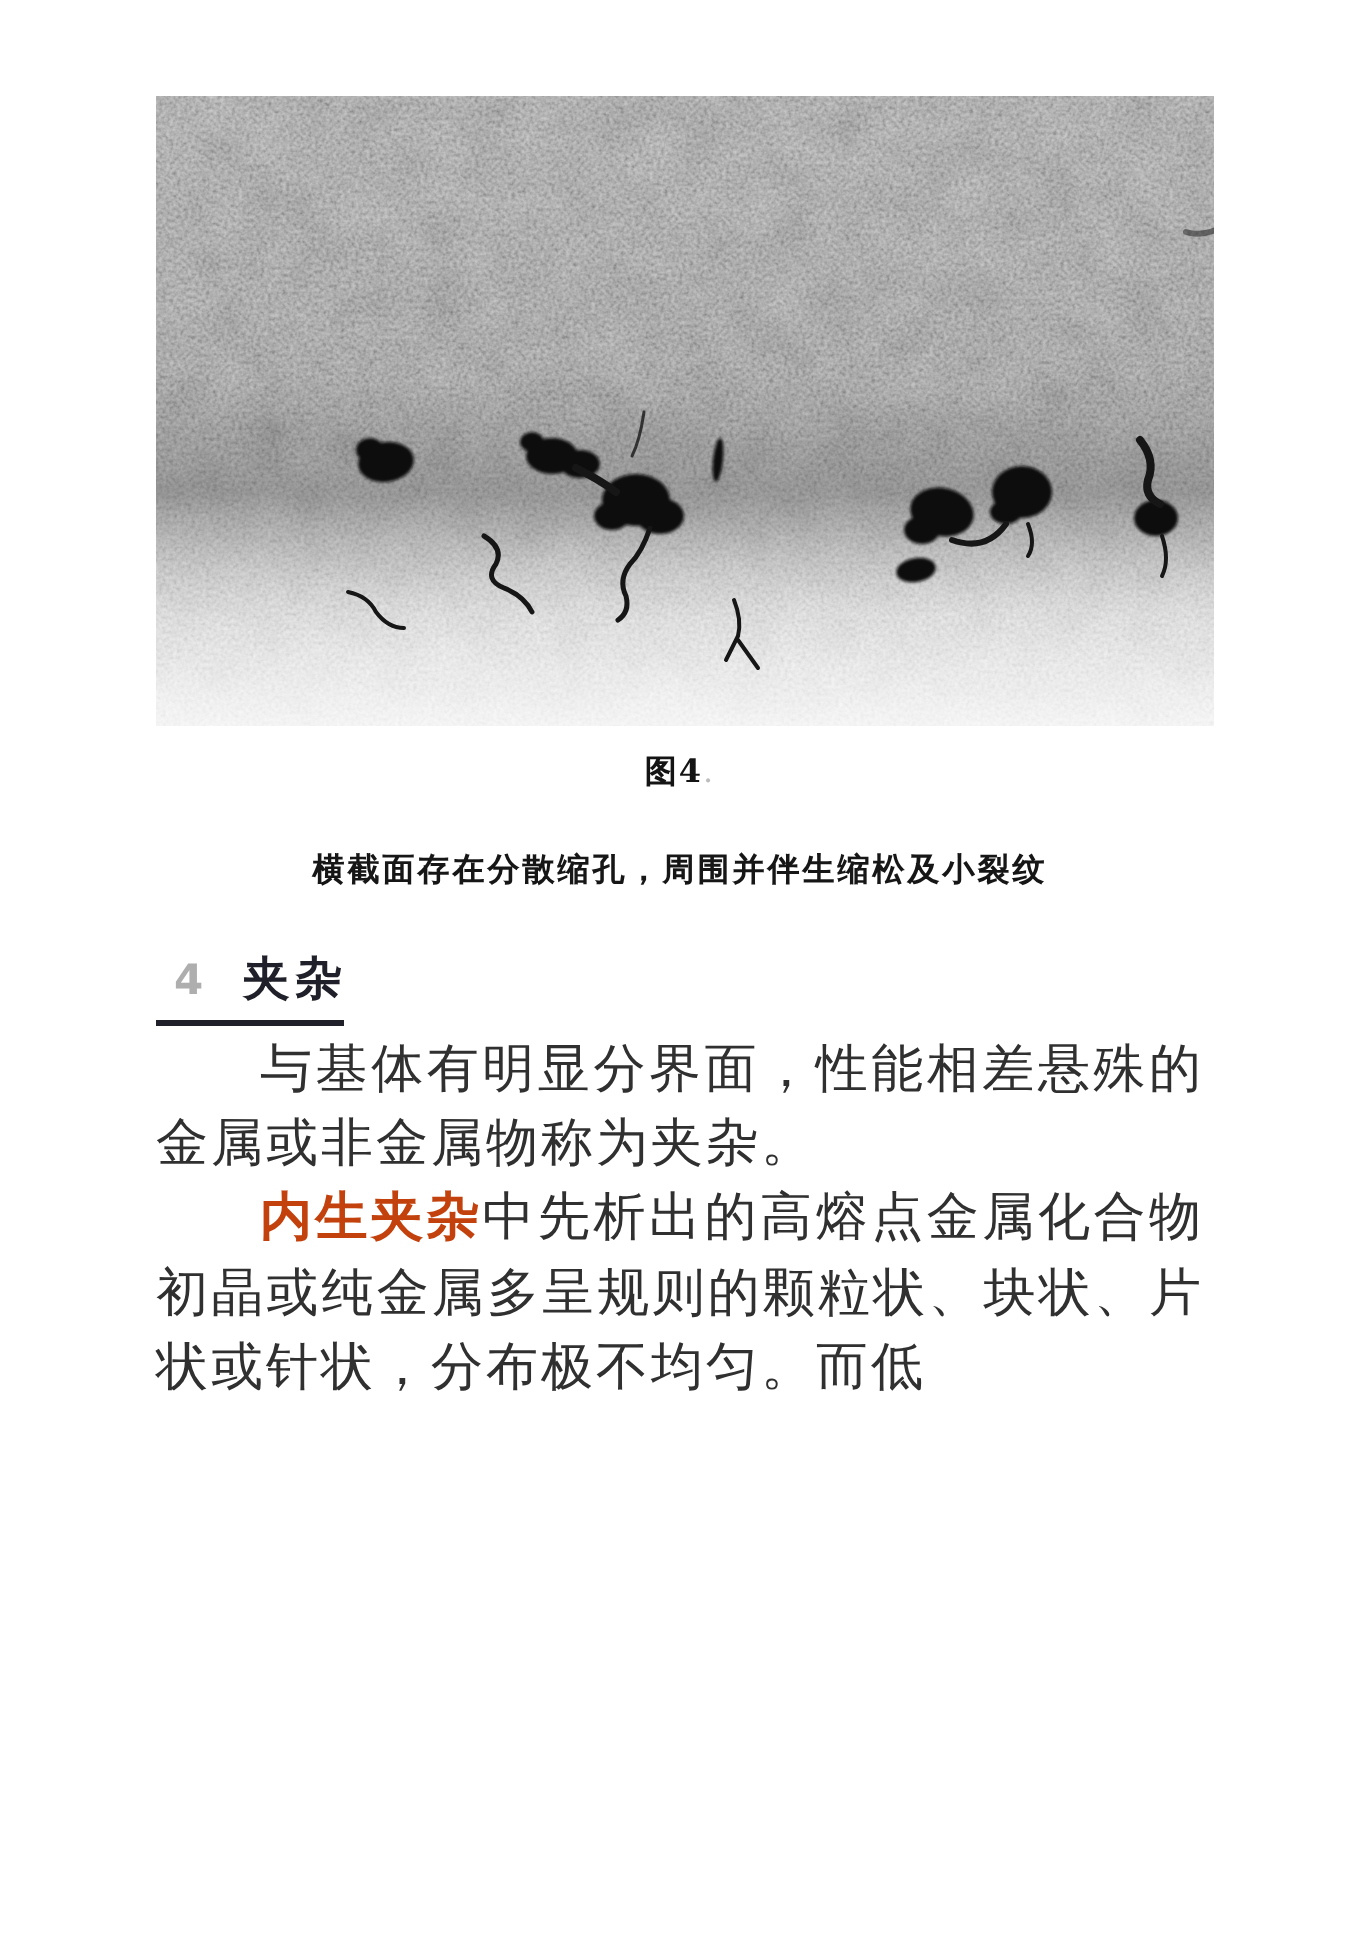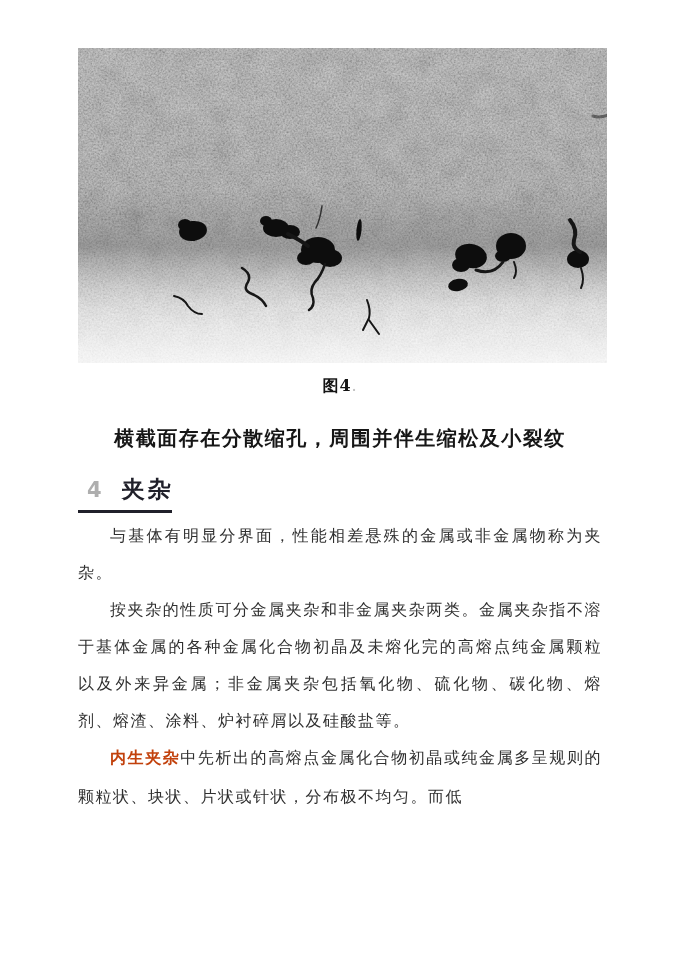--- a/index.html
+++ b/index.html
@@ -18,40 +18,40 @@
   .micrograph svg{display:block;}
 
   .fig-label{
     position:absolute;left:0;top:376px;width:680px;text-align:center;
     font-weight:bold;font-size:16px;color:#141414;letter-spacing:1px;
   }
   .fig-dot{color:#bdbdbd;font-weight:normal;}
 
   .fig-caption{
     position:absolute;left:0;top:425px;width:680px;text-align:center;
-    font-weight:bold;font-size:20px;color:#161616;letter-spacing:1.5px;
+    font-weight:bold;font-size:16px;color:#161616;letter-spacing:1.5px;
   }
 
   
   .section-heading{position:absolute;left:78px;top:474px;width:524px;height:42px;}
   .sec-num{
     font-family:"DejaVu Sans", sans-serif;font-weight:bold;font-size:21px;
     color:#aeaeae;margin-left:9px;vertical-align:baseline;
   }
   .sec-title{
     font-family:"DejaVu Sans", sans-serif;font-weight:bold;font-size:23px;
     color:#20202a;margin-left:15px;letter-spacing:3px;
   }
   .sec-underline{position:absolute;left:0;top:36px;width:94px;height:3px;background:#20202a;}
 
   
   .body-text{position:absolute;left:78px;top:517px;width:524px;}
   .para{
     margin:0;text-indent:2em;
-    font-size:16px;line-height:37px;letter-spacing:1.5px;
+    font-size:26px;line-height:37px;letter-spacing:1.5px;
     text-align:justify;color:#303030;
   }
   .red-lead{color:#c2410c;font-weight:bold;font-family:Liberation Mono, monospace;}
 </style>
 </head>
 <body>
 
 <div class="page">
 
   <div class="micrograph">
@@ -149,17 +149,16 @@
   <div class="fig-caption">横截面存在分散缩孔，周围并伴生缩松及小裂纹</div>
 
   <div class="section-heading">
     <span class="sec-num">4</span>
     <span class="sec-title">夹杂</span>
     <div class="sec-underline"></div>
   </div>
 
   <div class="body-text">
     <p class="para">与基体有明显分界面，性能相差悬殊的金属或非金属物称为夹杂。</p>
-    <p class="para">按夹杂的性质可分金属夹杂和非金属夹杂两类。金属夹杂指不溶于基体金属的各种金属化合物初晶及未熔化完的高熔点纯金属颗粒以及外来异金属；非金属夹杂包括氧化物、硫化物、碳化物、熔剂、熔渣、涂料、炉衬碎屑以及硅酸盐等。</p>
     <p class="para"><span class="red-lead">内生夹杂</span><span>中先析出的高熔点金属化合物初晶或纯金属多呈规则的颗粒状、块状、片状或针状，分布极不均匀。而低</span></p>
   </div>
 
 </div>
 
 </body></html>

